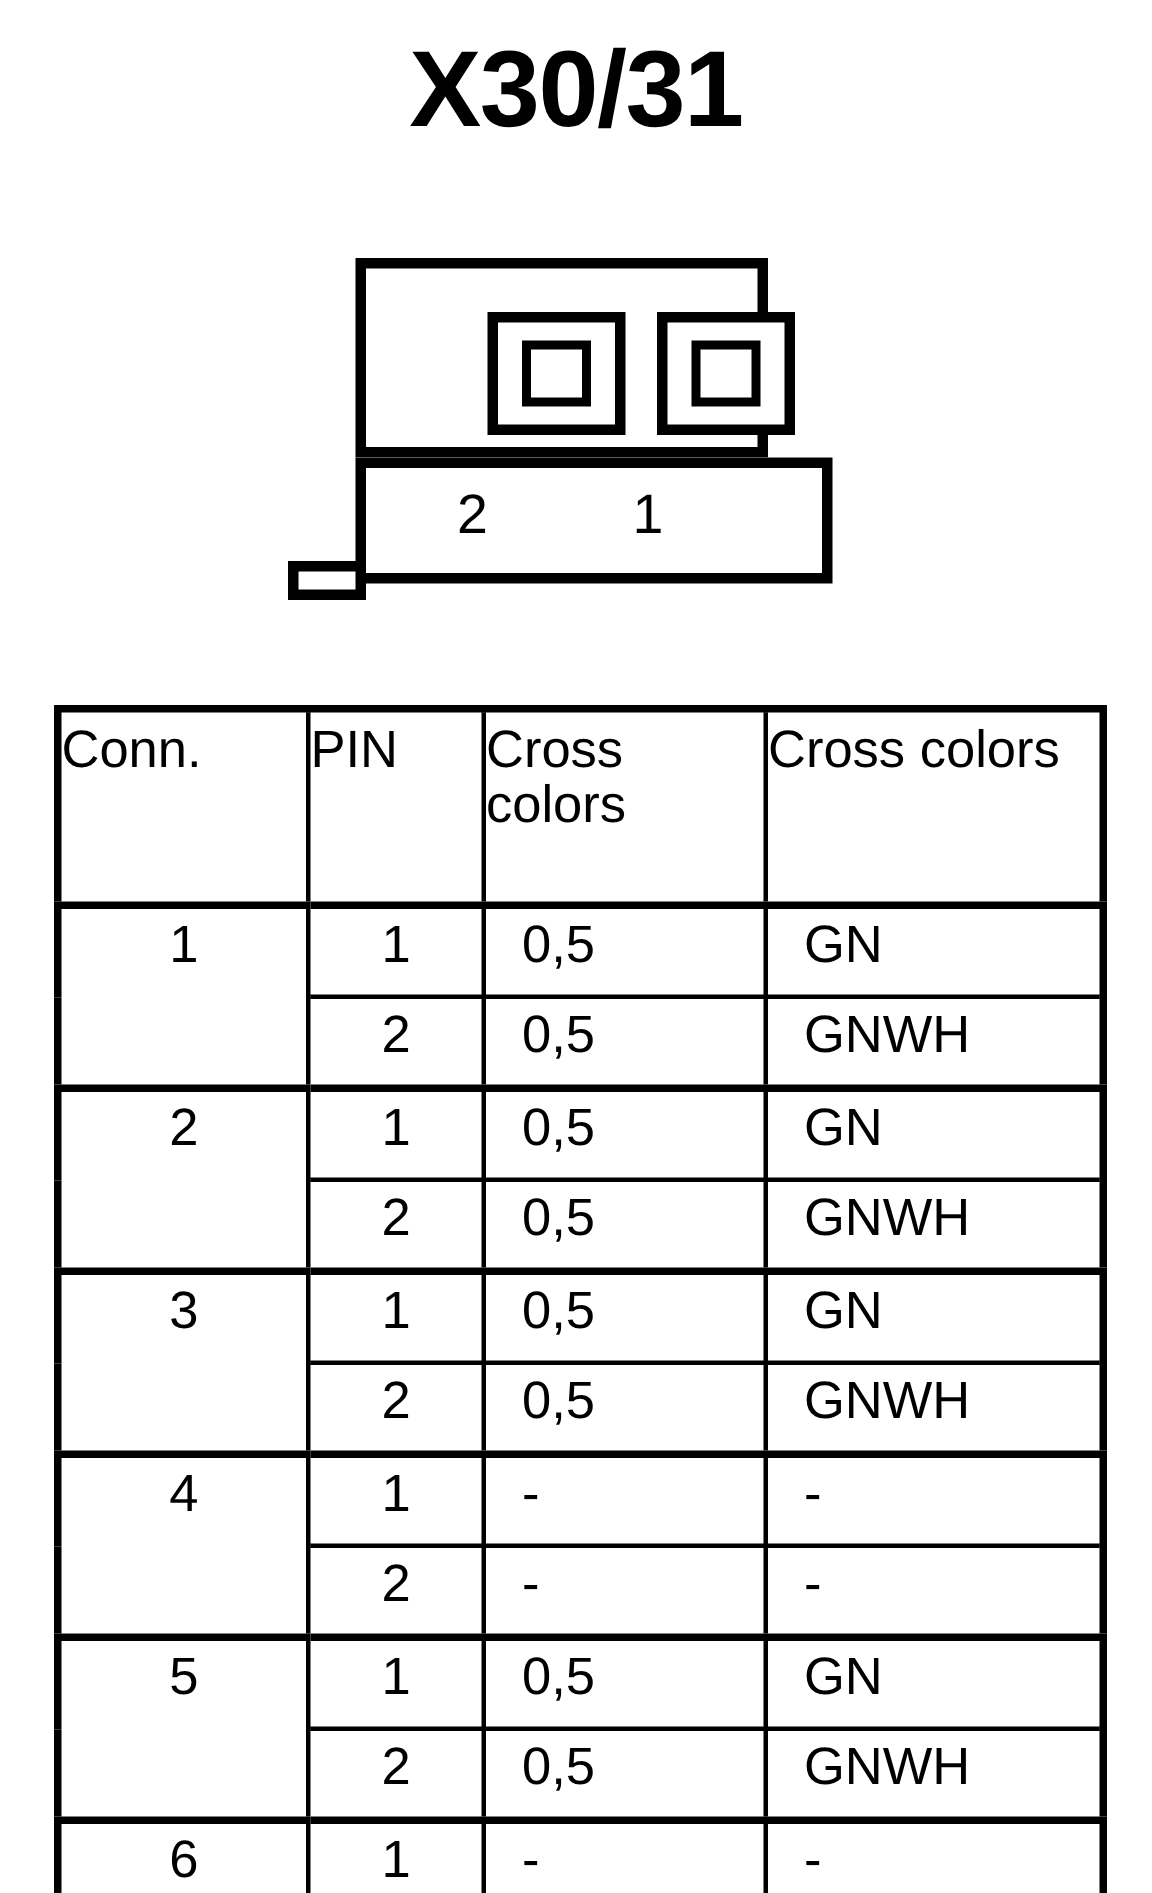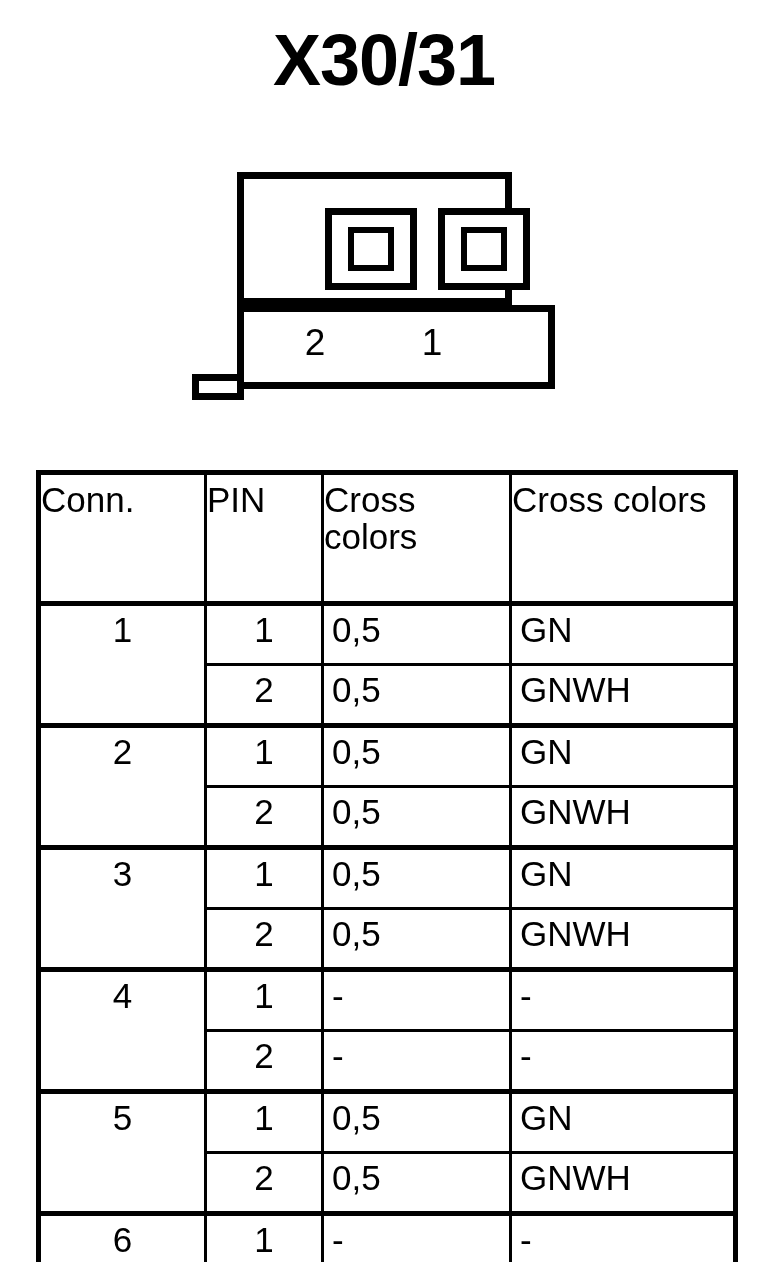--- a/index.html
+++ b/index.html
@@ -149,21 +149,21 @@
     border-top-width: 5px;
     border-bottom-width: 5px;
   }
   td.cell-pin {
     text-align: center;
     padding-top: 5px;
   }
   td.cell-cross,
   td.cell-colors {
     text-align: left;
-    padding-left: 8px;
+    padding-left: 24px;
     padding-top: 5px;
   }
   
   tr.group-start > td { border-top-width: 5px; }
   tr.group-end > td { border-bottom-width: 5px; }
 </style>
 </head>
 <body>
 
 <div class="title">X30/31</div>

